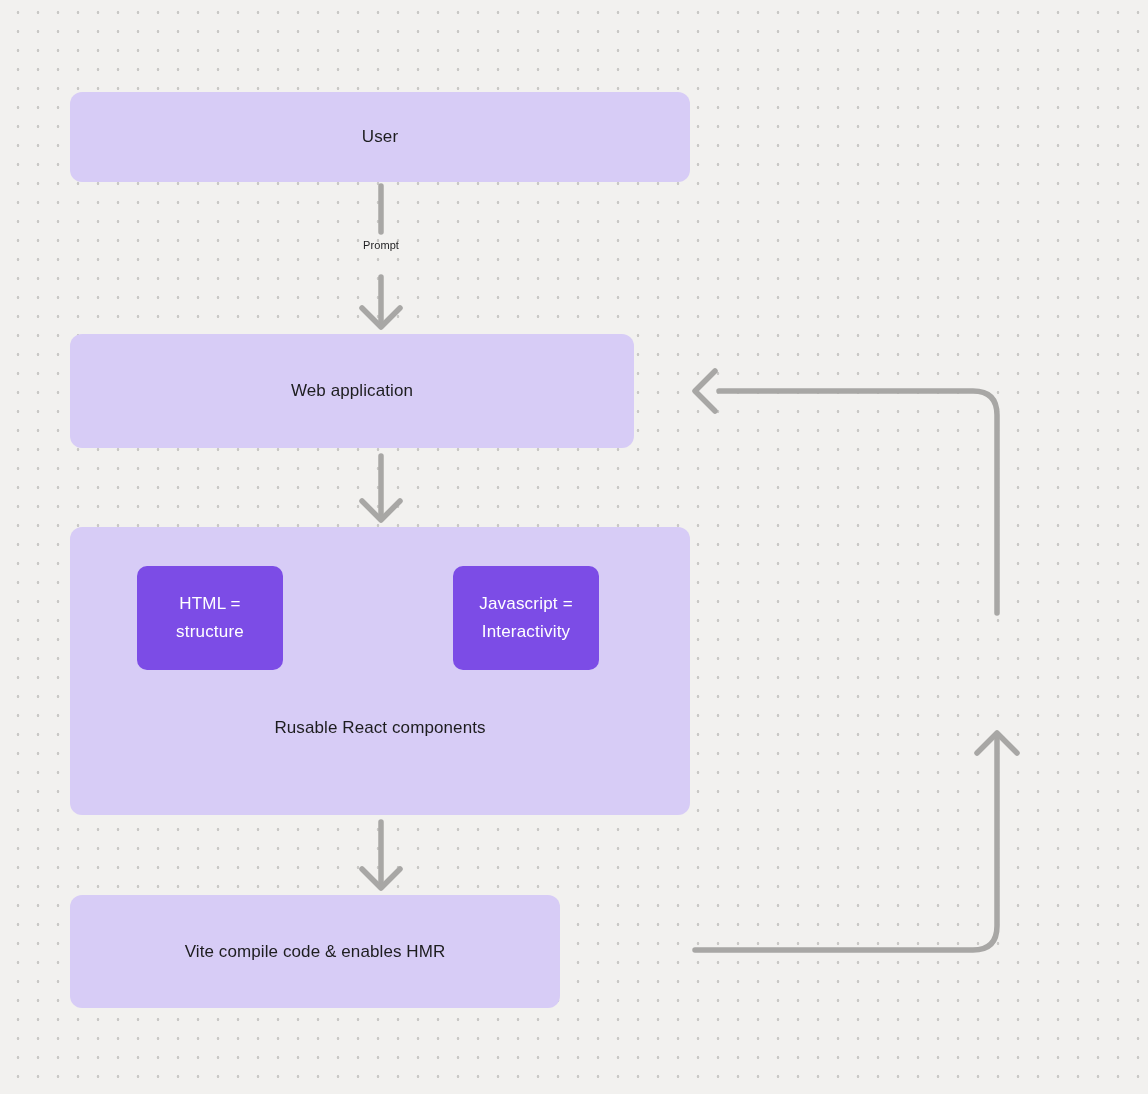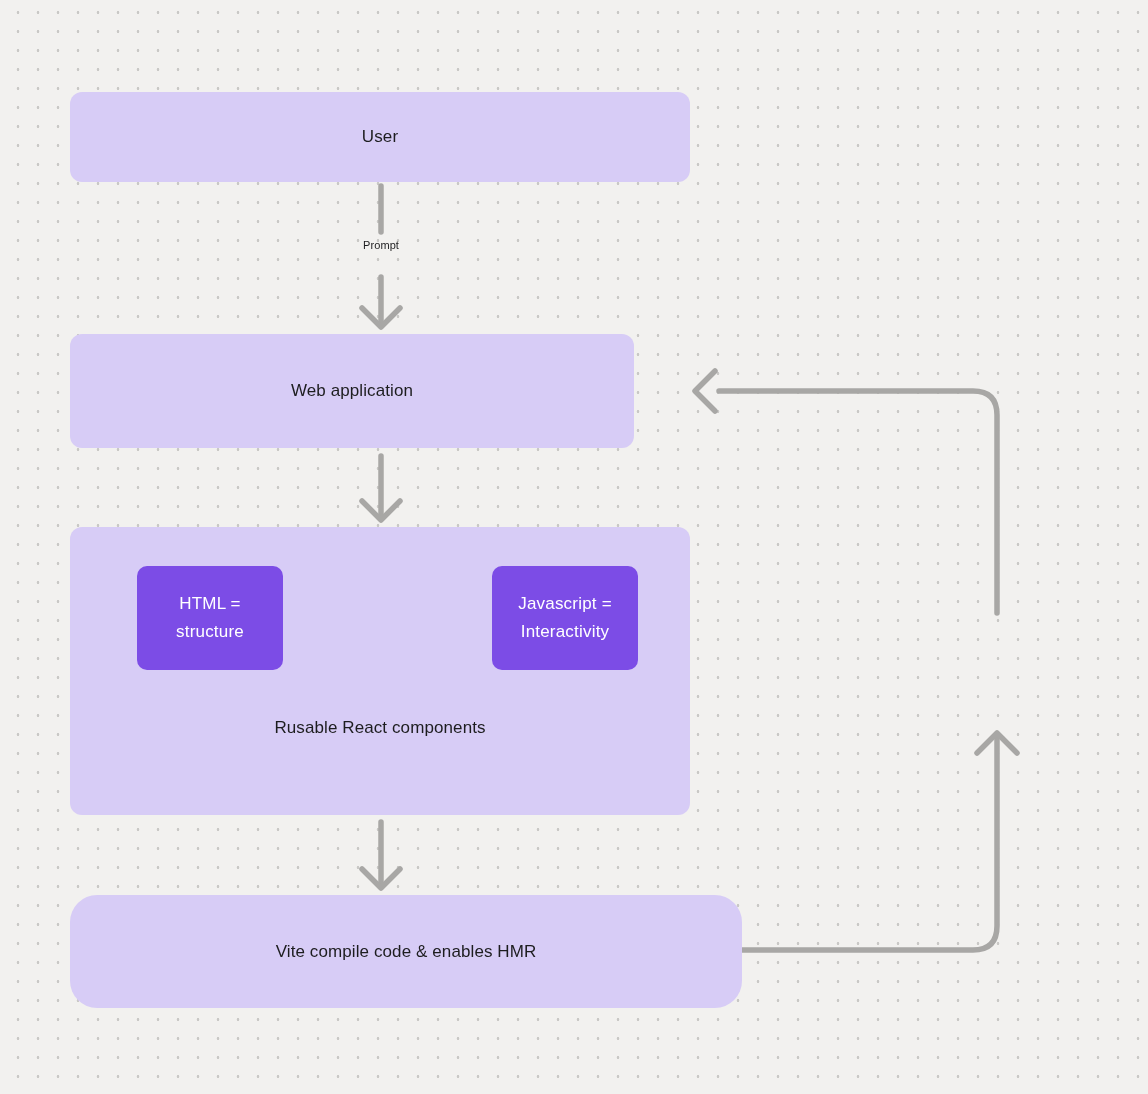--- a/index.html
+++ b/index.html
@@ -31,21 +31,21 @@
   .node-label {
     font-size: 17px;
     font-weight: 500;
     color: #1d1d1f;
     text-align: center;
     letter-spacing: 0.1px;
   }
   .node-user        { left: 70px;  top: 64px;  width: 620px; height: 90px; margin-top: 28px; }
   .node-webapp      { left: 70px;  top: 334px; width: 564px; height: 114px; }
   .node-group       { left: 70px;  top: 527px; width: 620px; height: 288px; }
-  .node-vite        { left: 70px;  top: 895px; width: 672px; height: 113px; border-radius: 27px; }
+  .node-vite        { left: 70px;  top: 895px; width: 490px; height: 113px; }
   .node-render      { left: 901px; top: 613px; width: 191px; height: 115px; }
 
   .sub-node {
     position: absolute;
     display: flex;
     align-items: center;
     justify-content: center;
     background: #7c4ce6;
     border-radius: 10px;
     width: 146px;
@@ -56,21 +56,21 @@
     font-size: 17px;
     font-weight: 500;
     color: #ffffff;
     text-align: center;
     line-height: 28px;
     white-space: pre-line;
     letter-spacing: 0.2px;
   }
   .sub-node-html { left: 137px; }
   .sub-node-css  { left: 307px; }
-  .sub-node-js   { left: 492px; }
+  .sub-node-js   { left: 453px; }
 
   .group-caption {
     position: absolute;
     left: 70px;
     top: 718px;
     width: 620px;
     text-align: center;
     font-size: 17px;
     font-weight: 500;
     color: #1d1d1f;

